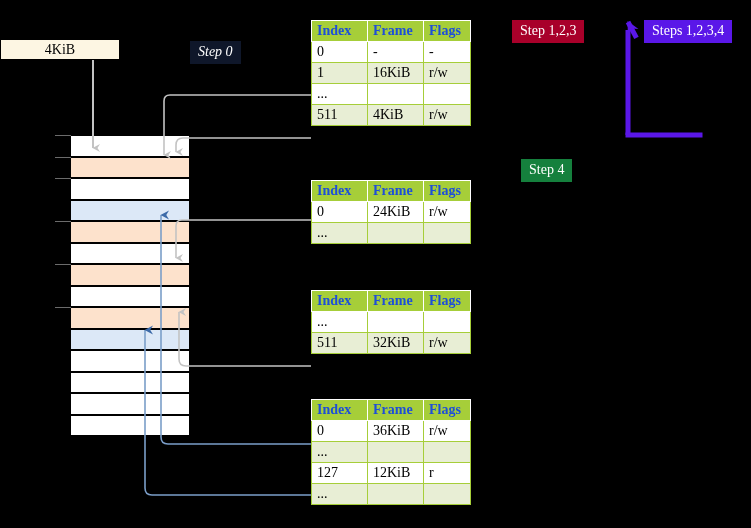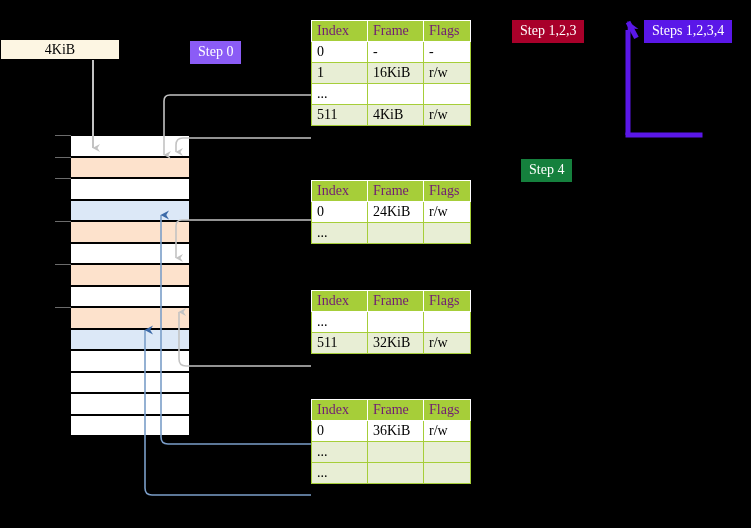--- a/index.html
+++ b/index.html
@@ -30,21 +30,21 @@
   .memrow.blue{background:#dce8f7;}
 
   
   .tick{position:absolute;height:1px;background:#6b6b6b;width:16px;left:55px;}
 
   
   .ptable{position:absolute;border-collapse:collapse;
           font-size:14px;color:#000;background:#fff;}
   .ptable td,.ptable th{border:1px solid #a6ce39;padding:2px 5px;
           text-align:left;font-weight:normal;height:18px;box-sizing:border-box;}
-  .ptable th{background:#a6ce39;color:#701a75;font-weight:normal;border-color:#fff;}
+  .ptable th{background:#a6ce39;color:#1d4ed8;font-weight:bold;border-color:#fff;}
   .ptable tr.alt td{background:#e8eed5;}
   .ptable td.hl{background:#ffff99;}
   .c-index{width:56px;}
   .c-frame{width:56px;}
   .c-flags{width:47px;}
 </style>
 </head>
 <body>
 
 <div id="memcol">
@@ -108,21 +108,21 @@
   <path d="M311,444 L168,444 Q161,444 161,437 L161,215" stroke="#7b9ec9" stroke-width="1.6" fill="none" marker-end="url(#ah-blue)"></path>
 
   <path d="M311,495 L152,495 Q145,495 145,488 L145,330" stroke="#7b9ec9" stroke-width="1.6" fill="none" marker-end="url(#ah-blue)"></path>
 
   <path d="M628,135 L700,135" stroke="#5a17e8" stroke-width="5" fill="none" stroke-linecap="square"></path>
   <path d="M628,135 L628,30" stroke="#5a17e8" stroke-width="5" fill="none"></path>
   <path d="M628,40 L628,22" stroke="#5a17e8" stroke-width="5" fill="none" marker-end="url(#ah-purple)" transform="rotate(-28 628 22)"></path>
 </svg>
 
 <div id="badges">
-    <div class="badge red" style="left: 190px; top: 41px; background: #8b5cf6;">Step 0</div>
+    <div class="badge red" style="left: 190px; top: 41px; background: #0f172a; font-style: italic;">Step 0</div>
     <div class="badge red" style="left: 512px; top: 20px; background: rgb(168, 0, 42);">Step 1,2,3</div>
     <div class="badge purple" style="left: 644px; top: 20px; background: rgb(90, 23, 232);">Steps 1,2,3,4</div>
     <div class="badge red" style="left: 521px; top: 159px; background: #15803d;">Step 4</div>
   </div>
 
 <div id="tables">
     <table class="ptable" style="left: 311px; top: 20px;">
       <thead>
         <tr>
           <th class="c-index">Index</th>
@@ -207,20 +207,25 @@
         <tr>
           <td class="c-index">0</td>
           <td class="c-frame">36KiB</td>
           <td class="c-flags">r/w</td>
         </tr>
         <tr class="alt">
           <td class="c-index">...</td>
           <td class="c-frame"></td>
           <td class="c-flags"></td>
         </tr>
+        <tr>
+          <td class="c-index">127</td>
+          <td class="c-frame">12KiB</td>
+          <td class="c-flags">r</td>
+        </tr>
         <tr class="alt">
           <td class="c-index">...</td>
           <td class="c-frame"></td>
           <td class="c-flags"></td>
         </tr>
       </tbody>
     </table>
   </div>
 
 </body></html>

